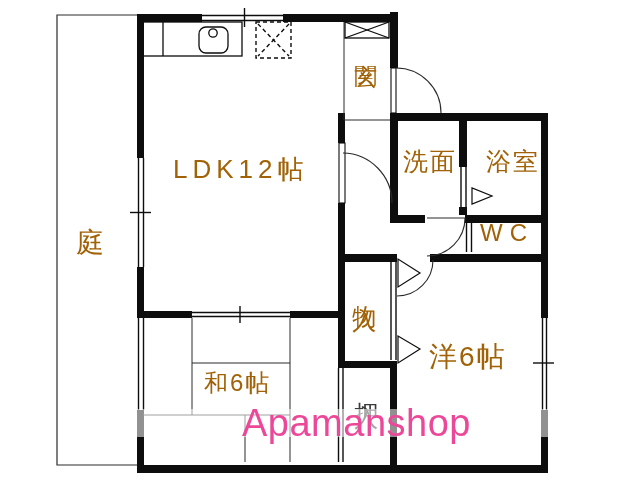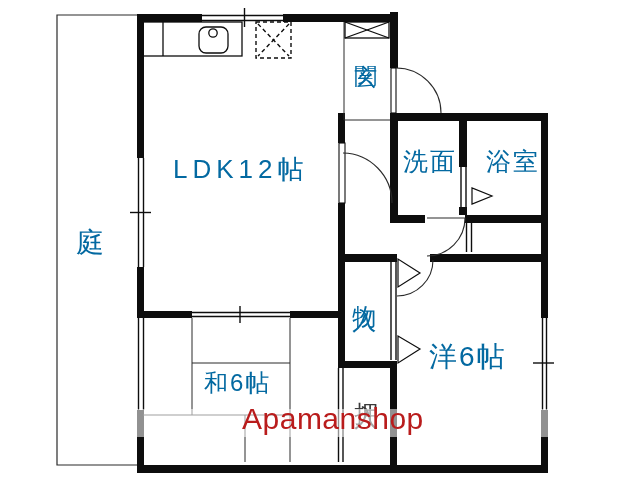--- a/index.html
+++ b/index.html
@@ -1,33 +1,33 @@
 <!DOCTYPE html>
 <html><head>
 <meta charset="utf-8">
 <style>
   html,body{margin:0;padding:0;background:#fff;}
   .stage{position:relative;width:640px;height:480px;background:#ffffff;overflow:hidden;
          font-family:"Liberation Sans","DejaVu Sans",sans-serif;}
   .plan-svg{position:absolute;left:0;top:0;z-index:1;}
-  .lbl{position:absolute;z-index:2;color:#0369a1;white-space:nowrap;line-height:1.05;}
+  .lbl{position:absolute;z-index:2;color:#a16207;white-space:nowrap;line-height:1.05;}
   .vert{writing-mode:vertical-rl;text-orientation:upright;letter-spacing:2px;}
   .lbl-garden{left:76px;top:228px;font-size:28px;}
   .lbl-ldk{left:173px;top:156px;font-size:26px;letter-spacing:5px;}
   .lbl-genkan{left:354px;top:45px;font-size:23px;}
   .lbl-senmen{left:403px;top:148px;font-size:25px;letter-spacing:2px;}
   .lbl-bath{left:486px;top:148px;font-size:25px;letter-spacing:2px;}
   .lbl-wc{left:480px;top:220px;font-size:24px;letter-spacing:7px;}
   .lbl-monoiri{left:352px;top:286px;font-size:24px;}
   .lbl-yoshitsu{left:429px;top:342px;font-size:28px;letter-spacing:2px;}
   .lbl-washitsu{left:204px;top:370px;font-size:24px;letter-spacing:2px;}
   .lbl-oshiire{left:354px;top:383px;font-size:24px;color:#3a3a3a;}
   .wm-band{position:absolute;left:137px;top:409px;width:411px;height:28px;
            background:rgba(255,255,255,0.55);z-index:3;}
-  .wm-text{position:absolute;left:242px;top:402px;font-size:30px;color:#b91c1c;
+  .wm-text{position:absolute;left:242px;top:402px;font-size:38px;color:#ec4899;
            letter-spacing:0.5px;z-index:4;text-align:right;}
 </style>
 </head>
 <body>
 
 <div class="stage">
 
   <svg class="plan-svg" width="640" height="480" viewBox="0 0 640 480">
 
     <g fill="none" stroke="#2a2a2a" stroke-width="1.2">
@@ -129,20 +129,21 @@
       <line x1="345" y1="22" x2="389" y2="38"></line>
       <line x1="389" y1="22" x2="345" y2="38"></line>
     </g>
   </svg>
 
   <div class="lbl lbl-garden">庭</div>
   <div class="lbl lbl-ldk">LDK12帖</div>
   <div class="lbl lbl-genkan vert">玄関</div>
   <div class="lbl lbl-senmen">洗面</div>
   <div class="lbl lbl-bath">浴室</div>
+  <div class="lbl lbl-wc">WC</div>
   <div class="lbl lbl-monoiri vert">物入</div>
   <div class="lbl lbl-yoshitsu">洋6帖</div>
   <div class="lbl lbl-washitsu">和6帖</div>
   <div class="lbl lbl-oshiire vert">押入</div>
 
   <div class="wm-band"></div>
   <div class="wm-text">Apamanshop</div>
 
 </div>
 

